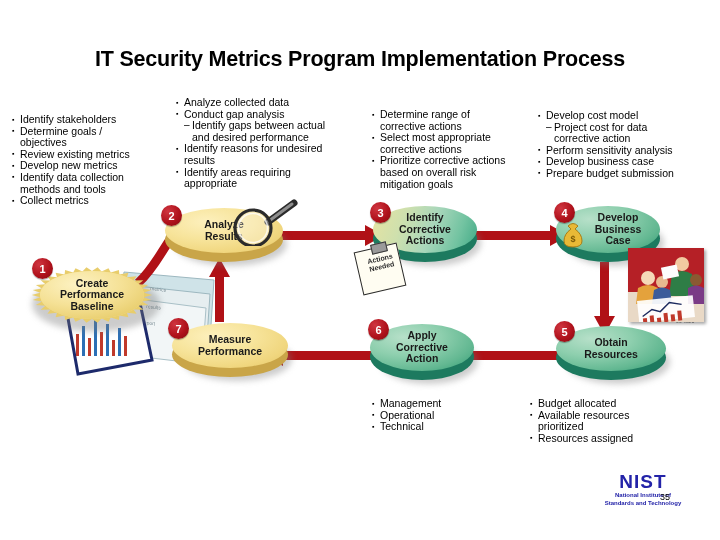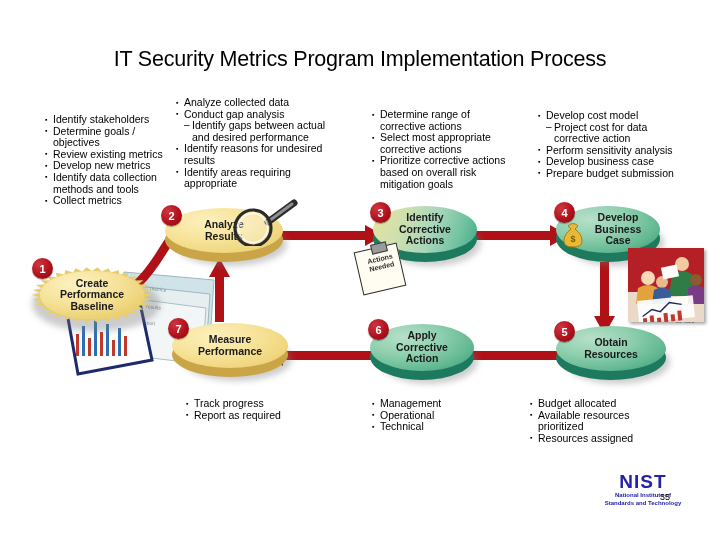--- a/index.html
+++ b/index.html
@@ -6,36 +6,36 @@
   body{
     width:720px;height:540px;background:#ffffff;
     font-family:"Liberation Sans", sans-serif;
     overflow:hidden;position:relative;
   }
   #slide{position:absolute;left:0;top:0;width:720px;height:540px;}
 
   
   .title{
     position:absolute;left:0;top:47px;width:720px;text-align:center;
-    font-size:21.5px;font-weight:normal;color:#000;letter-spacing:-.2px;
+    font-size:21.5px;font-weight:bold;color:#000;letter-spacing:-.2px;
   }
 
   
   .bul{position:absolute;font-size:10.5px;line-height:11.6px;color:#000;}
   .bul ul{margin:0;padding:0;list-style:none;}
   .bul li{position:relative;padding-left:8px;margin:0;}
   .bul li:before{content:"\25AA";position:absolute;left:0;top:-0.5px;font-size:7px;}
   .bul li.sub{padding-left:16px;}
   .bul li.sub:before{content:"\2013";left:8px;font-size:10px;top:-1px;}
   .bul li.cont{padding-left:8px;}
   .bul li.cont:before{content:"";}
   .bul li.subcont{padding-left:16px;}
   .bul li.subcont:before{content:"";}
 
-  #b-left{left:12px;top:114px;width:160px;margin-left:33px;}
+  #b-left{left:12px;top:114px;width:160px;}
   #b-analyze{left:176px;top:97px;width:196px;}
   #b-corr{left:372px;top:109px;width:166px;}
   #b-cost{left:538px;top:110px;width:182px;}
   #b-track{left:186px;top:398px;width:170px;}
   #b-mgmt{left:372px;top:398px;width:160px;}
   #b-budget{left:530px;top:398px;width:190px;}
 
   
   .bar{position:absolute;background:#b01116;}
   .ah{position:absolute;width:0;height:0;}
@@ -162,26 +162,20 @@
       </ul>
   </div>
   <div class="bul" id="b-cost">
     <ul>
         <li class="">Develop cost model</li>
         <li class="sub">Project cost for data</li>
         <li class="subcont">corrective action</li>
         <li class="">Perform sensitivity analysis</li>
         <li class="">Develop business case</li>
         <li class="">Prepare budget submission</li>
-      </ul>
-  </div>
-  <div class="bul" id="b-track">
-    <ul>
-        <li class="">Track progress</li>
-        <li class="">Report as required</li>
       </ul>
   </div>
   <div class="bul" id="b-budget">
     <ul>
         <li class="">Budget allocated</li>
         <li class="">Available resources</li>
         <li class="cont">prioritized</li>
         <li class="">Resources assigned</li>
       </ul>
   </div>

